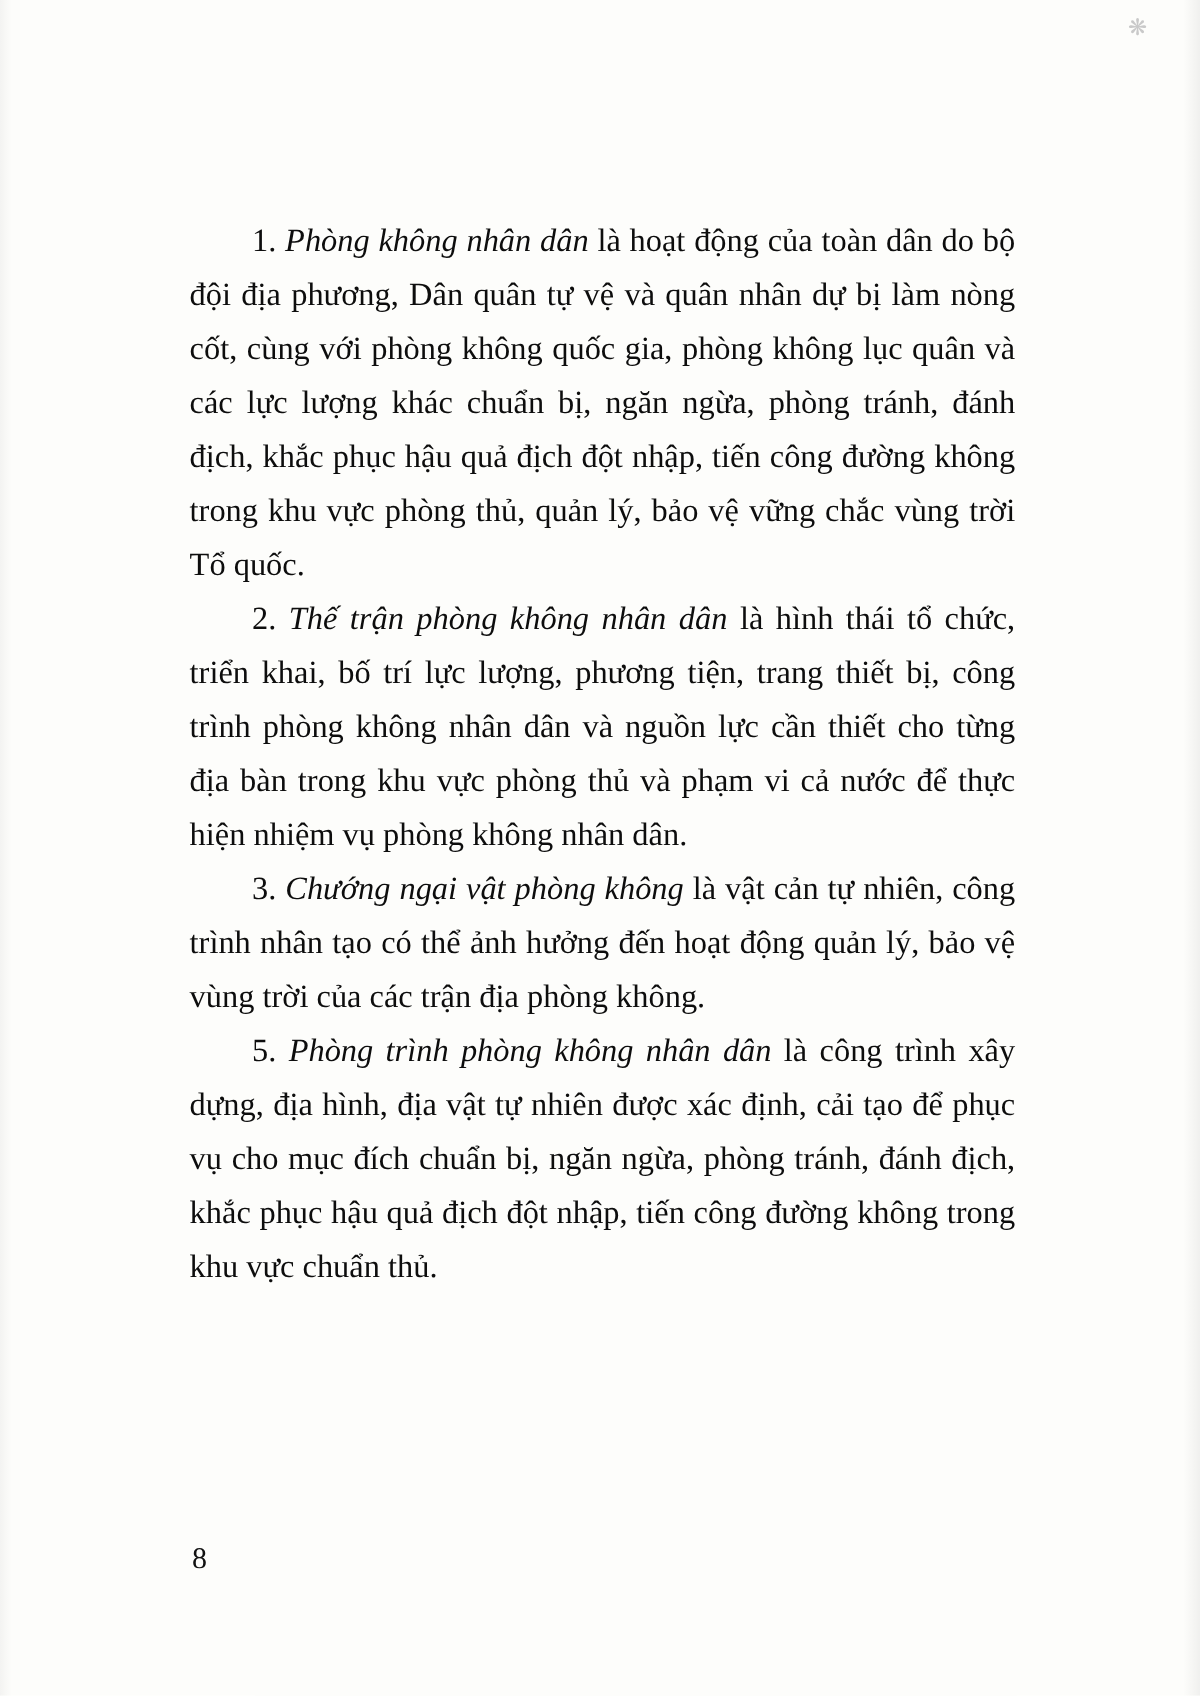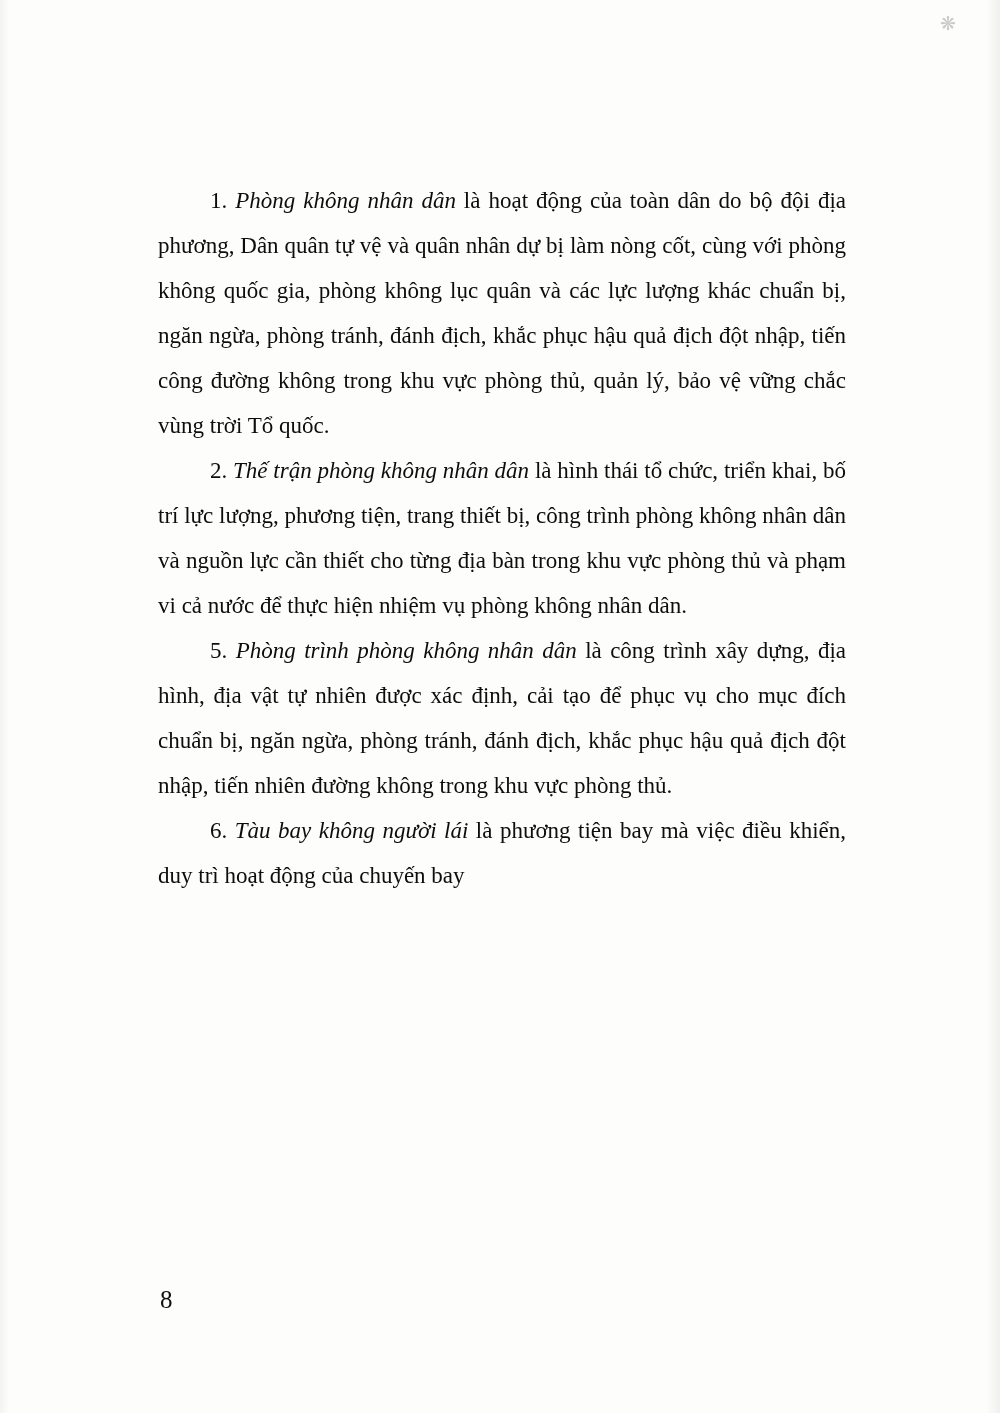--- a/index.html
+++ b/index.html
@@ -35,21 +35,21 @@
   .content {
     position: absolute;
     left: 158px;
     top: 178px;
     width: 688px;
   }
   .para {
     margin: 0;
     text-align: justify;
     text-justify: inter-word;
-    font-size: 23px;
+    font-size: 27px;
     line-height: 45px;
     text-indent: 52px;
     hyphens: none;
   }
   .para + .para {
     margin-top: 0px;
   }
   .term {
     font-style: italic;
   }
@@ -95,28 +95,28 @@
     <p class="para">
       <span>1.</span>
       <span class="term">Phòng không nhân dân</span><span> là hoạt động của toàn dân do bộ đội địa phương, Dân quân tự vệ và quân nhân dự bị làm nòng cốt, cùng với phòng không quốc gia, phòng không lục quân và các lực lượng khác chuẩn bị, ngăn ngừa, phòng tránh, đánh địch, khắc phục hậu quả địch đột nhập, tiến công đường không trong khu vực phòng thủ, quản lý, bảo vệ vững chắc vùng trời Tổ quốc.</span>
     </p>
 
     <p class="para">
       <span>2.</span>
       <span class="term">Thế trận phòng không nhân dân</span><span> là hình thái tổ chức, triển khai, bố trí lực lượng, phương tiện, trang thiết bị, công trình phòng không nhân dân và nguồn lực cần thiết cho từng địa bàn trong khu vực phòng thủ và phạm vi cả nước để thực hiện nhiệm vụ phòng không nhân dân.</span>
     </p>
 
+    <p class="para">
+      <span>3.</span>
+      <span class="term">Chướng ngại vật phòng không</span><span> là vật cản tự nhiên, công trình nhân tạo có thể ảnh hưởng đến hoạt động quản lý, bảo vệ vùng trời của các trận địa phòng không.</span>
+    </p>
 
 
     <p class="para">
       <span>5.</span>
-      <span class="term">Phòng trình phòng không nhân dân</span><span> là công trình xây dựng, địa hình, địa vật tự nhiên được xác định, cải tạo để phục vụ cho mục đích chuẩn bị, ngăn ngừa, phòng tránh, đánh địch, khắc phục hậu quả địch đột nhập, tiến nhiên đường không trong khu vực phòng thủ.</span>
+      <span class="term">Phòng trình phòng không nhân dân</span><span> là công trình xây dựng, địa hình, địa vật tự nhiên được xác định, cải tạo để phục vụ cho mục đích chuẩn bị, ngăn ngừa, phòng tránh, đánh địch, khắc phục hậu quả địch đột nhập, tiến công đường không trong khu vực chuẩn thủ.</span>
     </p>
 
-    <p class="para">
-      <span>6.</span>
-      <span class="term">Tàu bay không người lái</span><span> là phương tiện bay mà việc điều khiển, duy trì hoạt động của chuyến bay</span>
-    </p>
 
   </div>
 
   <div class="page-number">8</div>
 </div>
 
 </body></html>

